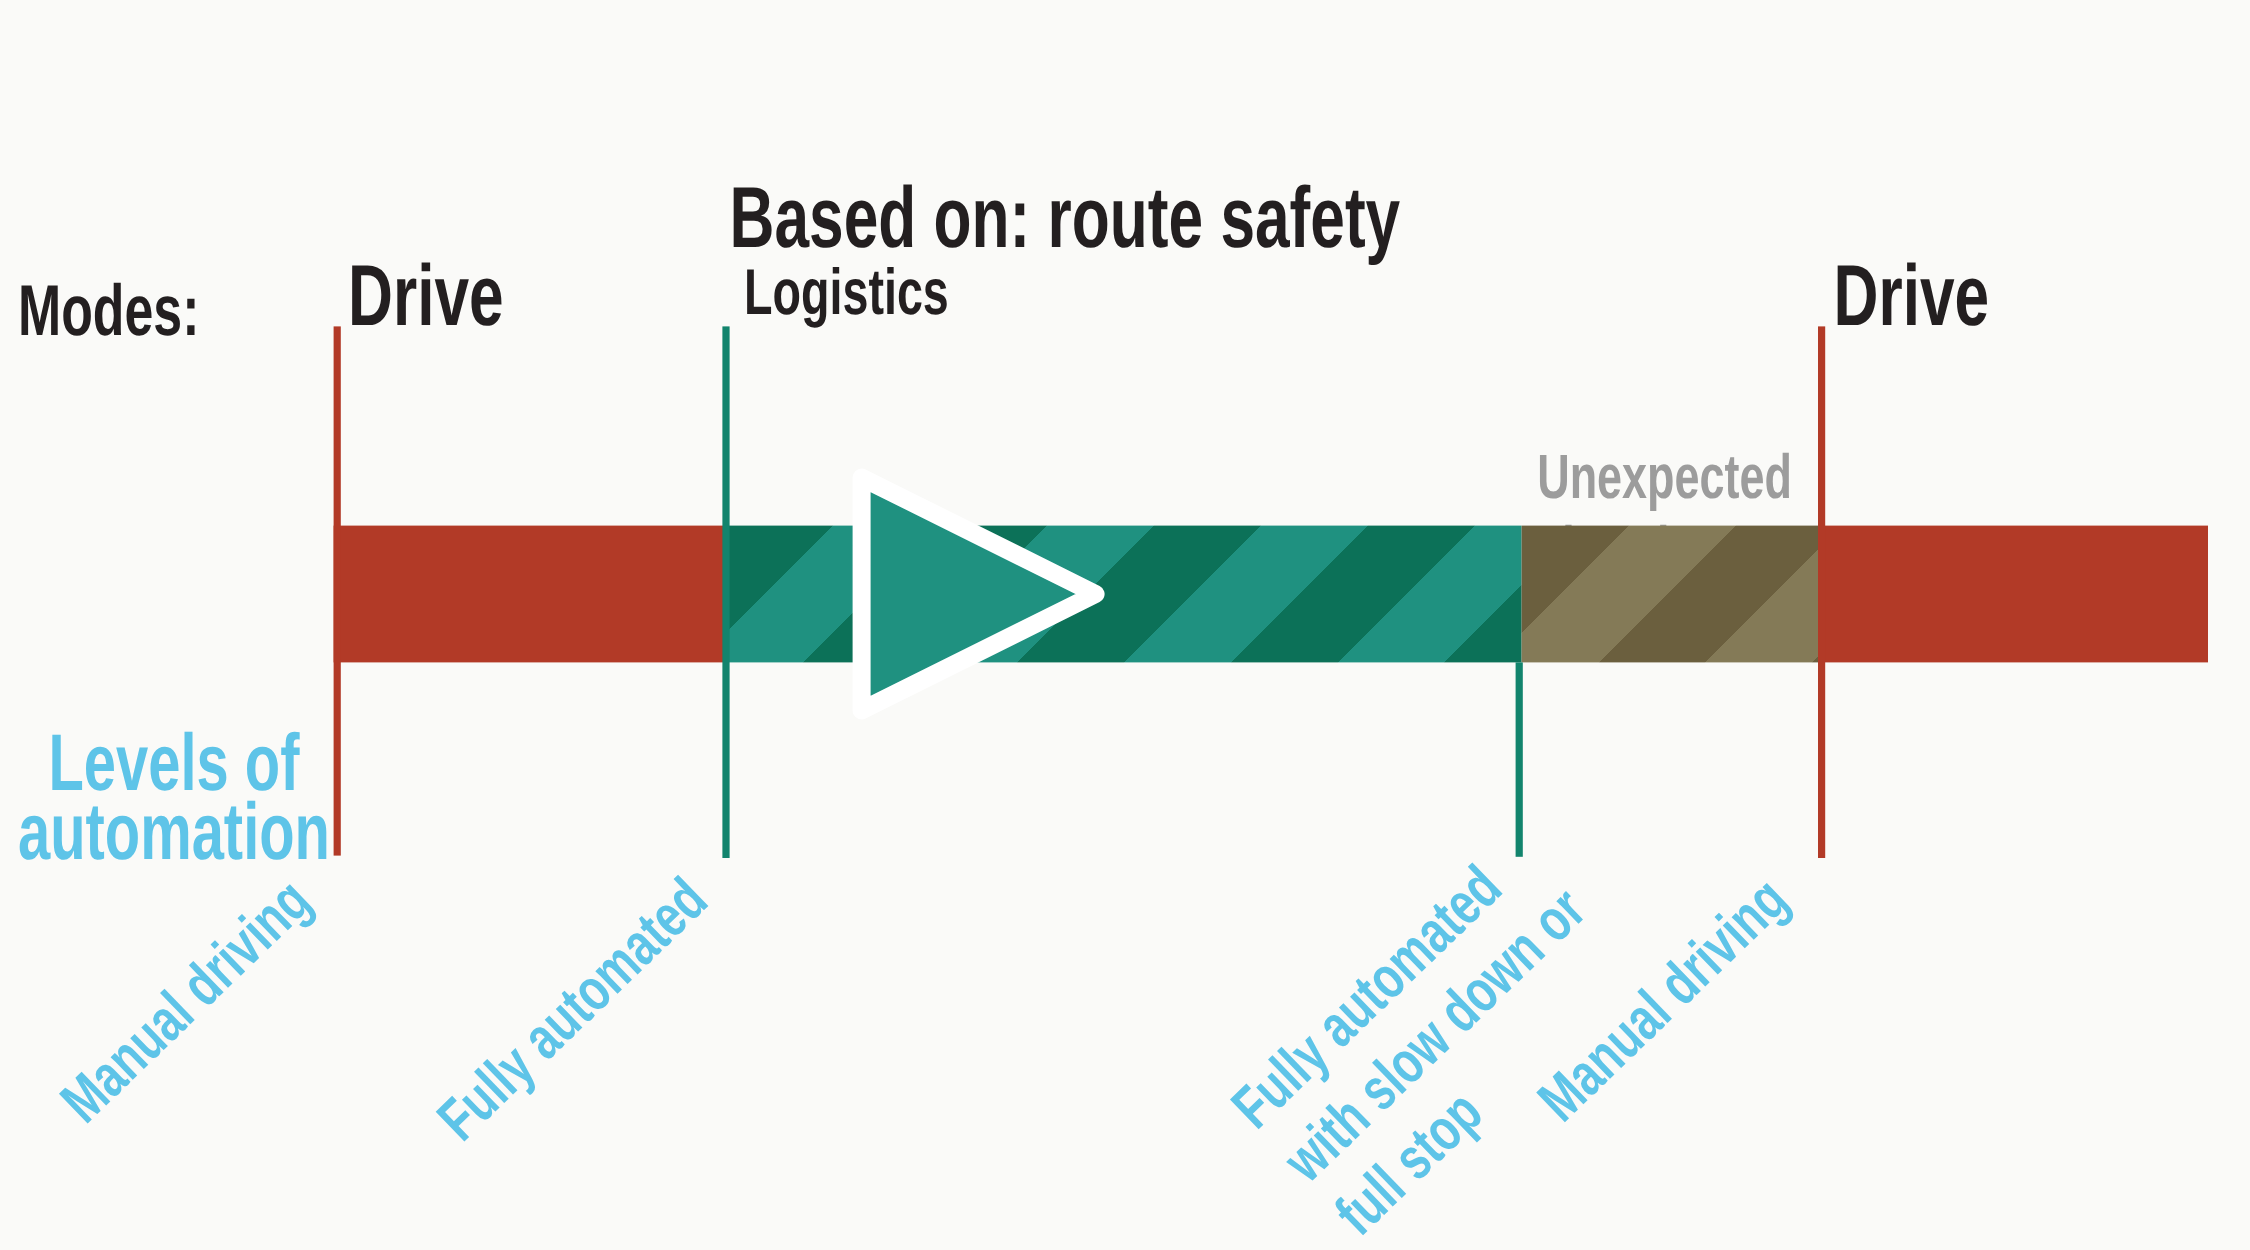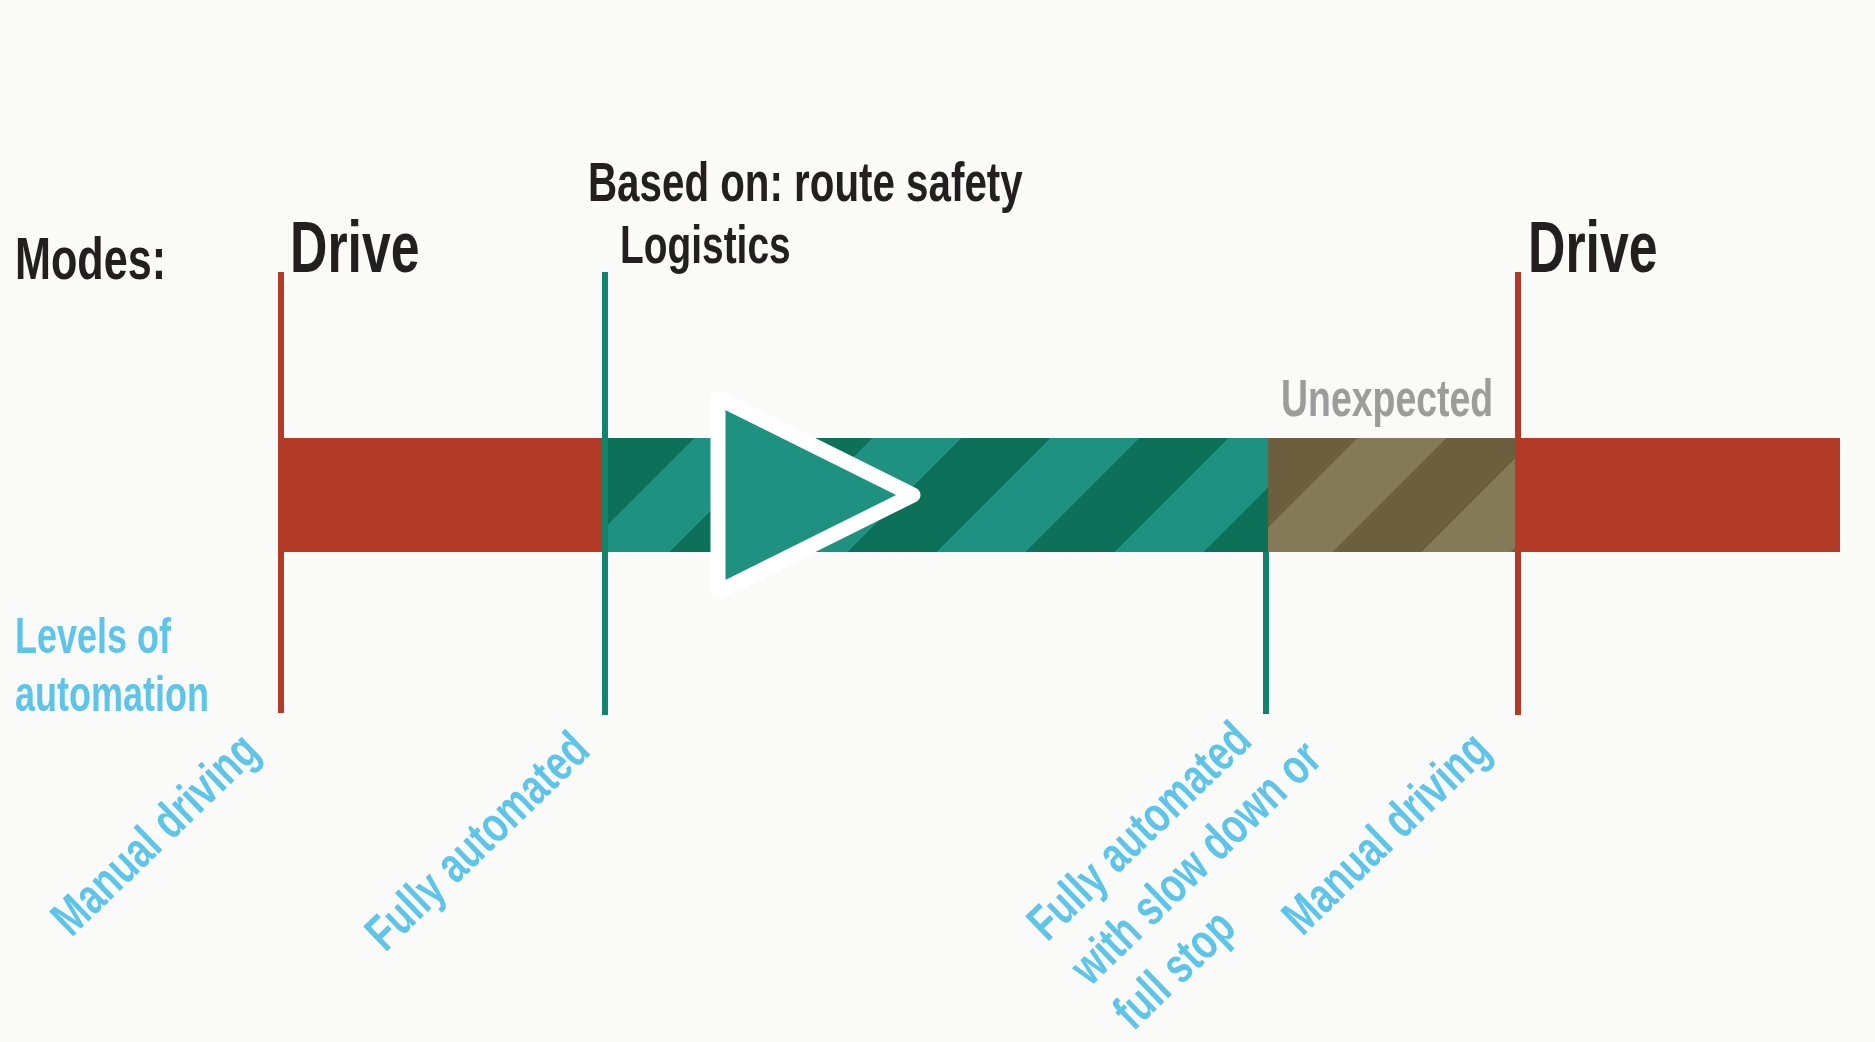--- a/index.html
+++ b/index.html
@@ -7,28 +7,28 @@
     position:relative;width:1875px;height:1042px;overflow:hidden;
     background:var(--bg,#fafaf8);
     font-family:"Liberation Sans", sans-serif;
     color:var(--ink,#231f20);
   }
   .cond{transform:scaleX(0.72);transform-origin:0 0;display:block;}
   .abs{position:absolute;}
 
   
   .modes{left:15px;top:234px;font-size:60px;font-weight:bold;line-height:50px;}
-  .title{left:588px;top:145px;font-size:56px;font-weight:bold;line-height:74px;}
+  .title{left:608px;top:145px;font-size:72px;font-weight:bold;line-height:74px;}
   .drive-left{left:290px;top:210px;font-size:72px;font-weight:bold;line-height:74px;}
   .logistics{left:620px;top:216px;font-size:54px;font-weight:bold;line-height:56px;}
   .drive-right{left:1528px;top:210px;font-size:72px;font-weight:bold;line-height:74px;}
   .unexpected{left:1281px;top:308px;font-size:52px;font-weight:bold;line-height:60px;
     color:var(--gray,#9c9c9c);white-space:pre-line;}
-  .levels{left:15px;top:549px;font-size:50px;font-weight:bold;line-height:58px;
-    color:var(--blue,#5ec4e8);white-space:pre-line;}
+  .levels{left:15px;top:549px;font-size:67px;font-weight:bold;line-height:58px;
+    color:var(--blue,#5ec4e8);white-space:pre-line;text-align:center;}
 
   
   .bar-seg{position:absolute;top:438px;height:114px;}
   .seg-red1{left:278px;width:327px;background:var(--red,#b23a27);}
   .seg-teal{left:605px;width:663px;
     background:repeating-linear-gradient(135deg,
       var(--teal-dark,#0c7158) 0 63px, var(--teal-light,#1f9180) 63px 126px);}
   .seg-olive{left:1268px;width:250px;
     background:repeating-linear-gradient(135deg,
       var(--olive-dark,#6b5f3e) 0 63px, var(--olive-light,#847a57) 63px 126px);}

